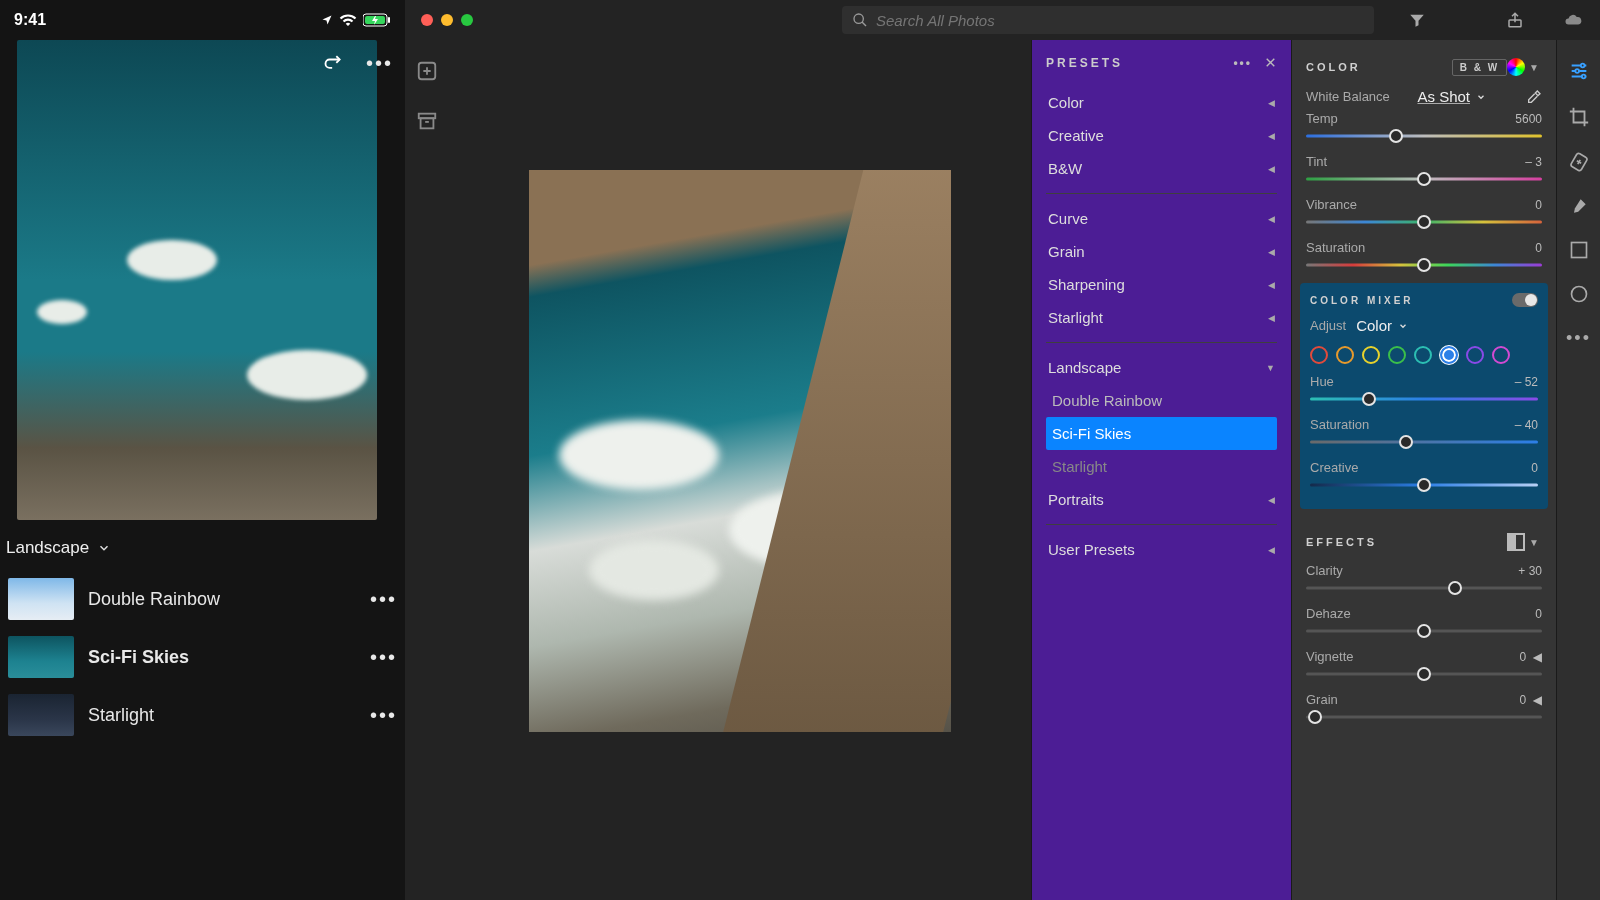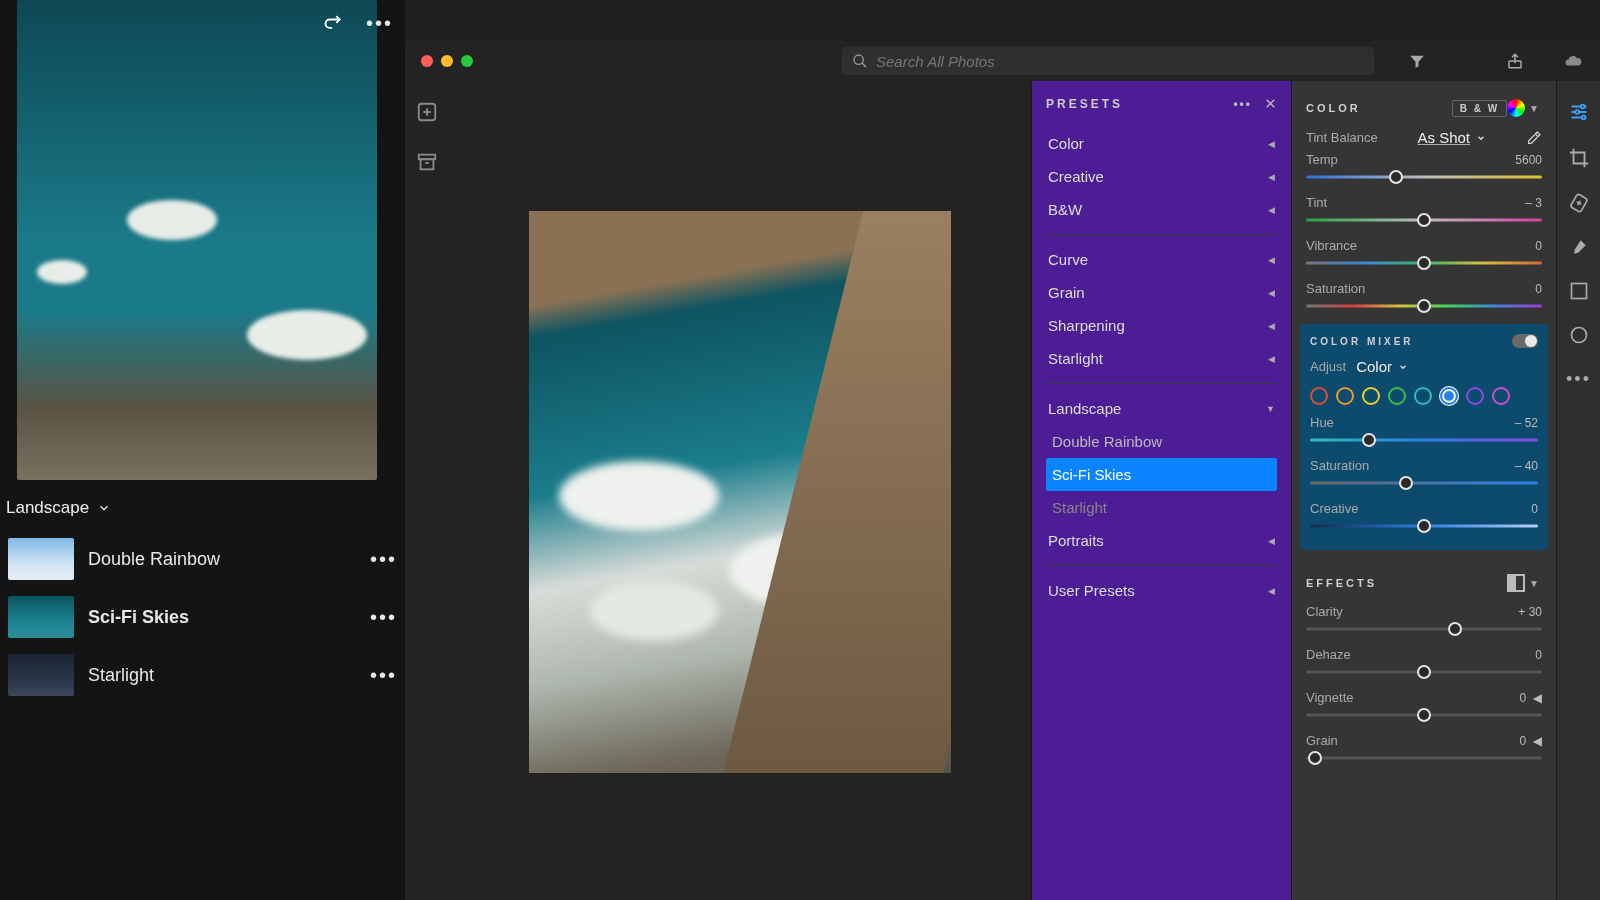--- a/index.html
+++ b/index.html
@@ -16,21 +16,21 @@
 .m-ic { cursor:pointer; }
 .m-presets { padding:12px 4px; }
 .m-group-hdr { display:flex; align-items:center; gap:8px; font-size:17px; color:#eee; padding:6px 2px 12px; }
 .m-row { display:flex; align-items:center; gap:14px; padding:8px 4px; }
 .m-thumb { width:66px; height:42px; border-radius:2px; }
 .m-row .lab { flex:1; font-size:18px; color:#e8e8e8; }
 .m-row.sel .lab { font-weight:600; }
 .m-dots { color:#e8e8e8; font-size:20px; letter-spacing:2px; cursor:pointer; }
 
 
-.desk { flex:1; display:flex; flex-direction:column; background:#232323;margin-top:41px; }
+.desk { flex:1; display:flex; flex-direction:column; background:#232323; }
 .titlebar { height:40px; background:#232323; display:flex; align-items:center; padding:0 16px; gap:20px; }
 .tl-dots { display:flex; gap:8px; }
 .tl-dot { width:12px; height:12px; border-radius:50%; }
 .search { flex:0 0 532px; margin-left:auto; height:28px; background:#2f2f2f; border-radius:4px; display:flex; align-items:center; padding:0 10px; gap:8px; color:#9a9a9a; }
 .search input { flex:1; background:none; border:none; outline:none; color:#ddd; font-style:italic; font-size:15px; }
 .tb-ic { color:#aaa; cursor:pointer; display:flex; align-items:center; }
 .desk-body { flex:1; display:flex; }
 
 
 .lstrip { width:44px; background:#232323; padding-top:20px; display:flex; flex-direction:column; align-items:center; gap:28px; }
@@ -78,20 +78,43 @@
 
 .rstrip { width:44px; background:#2f2f2f; padding-top:20px; display:flex; flex-direction:column; align-items:center; gap:24px; border-left:1px solid #1a1a1a;}
 .rstrip .ic { color:#aaa; cursor:pointer;}
 .rstrip .ic.active { color:#38a0ff;}
 svg{display:block;}
 </style>
 </head>
 <body>
 
 <div class="mobile">
+  <div class="m-status">
+    <span>9:41</span>
+    <span class="right">
+      <span>
+        <svg width="12" height="12" viewBox="0 0 24 24" fill="#fff">
+            <path d="M3 11l18-8-8 18-2-8-8-2z"></path>
+          </svg>
+      </span>
+      <span>
+        <svg width="18" height="14" viewBox="0 0 24 18" fill="#fff">
+            <path d="M12 17l3-3a4 4 0 00-6 0l3 3zM5 10a10 10 0 0114 0l-2 2a7 7 0 00-10 0l-2-2zM1 6a16 16 0 0122 0l-2 2a13 13 0 00-18 0L1 6z"></path>
+          </svg>
+      </span>
+      <span>
+        <svg width="28" height="14" viewBox="0 0 28 14">
+            <rect x="0" y="1" width="24" height="12" rx="3" fill="none" stroke="#fff" stroke-width="1"></rect>
+            <rect x="2" y="3" width="20" height="8" rx="2" fill="#35d65c"></rect>
+            <rect x="25" y="4" width="2" height="6" rx="1" fill="#fff"></rect>
+            <path d="M12 3l-3 5h3l-1 4 4-6h-3l1-3z" fill="#fff"></path>
+          </svg>
+      </span>
+    </span>
+  </div>
   <div class="m-photo-wrap">
     <div class="m-photo">
       <div class="m-cloud" style="left:110px;top:200px;width:90px;height:40px;"></div>
       <div class="m-cloud" style="left:20px;top:260px;width:50px;height:24px;"></div>
       <div class="m-cloud" style="left:230px;top:310px;width:120px;height:50px;"></div>
     </div>
     <div class="m-overlay">
       <span class="m-ic">
         <svg width="26" height="20" viewBox="0 0 24 24" fill="none" stroke="#fff" stroke-width="2.2">
             <path d="M20 9H8a5 5 0 000 10h3"></path>
@@ -261,21 +284,21 @@
 
       <div class="sec-hdr">
         <span>COLOR</span>
         <span class="tools">
           <span class="bw-btn">B &amp; W</span>
           <span class="colorwheel"></span>
           <span class="chev">▼</span>
         </span>
       </div>
       <div class="row">
-        <span>Tint Balance</span>
+        <span>White Balance</span>
         <span style="display:flex;align-items:center;gap:40px;text-decoration:underline;">
           <span class="dd">
               <span>As Shot</span>
               <svg width="10" height="10" viewBox="0 0 24 24" fill="none" stroke="#ddd" stroke-width="3">
                 <path d="M6 9l6 6 6-6"></path>
               </svg>
             </span>
           <span class="eyedrop">
               <svg width="16" height="16" viewBox="0 0 24 24" fill="none" stroke="#ccc" stroke-width="2">
                 <path d="M17 3l4 4-3 3-4-4 3-3zM13 7L4 16v4h4l9-9"></path>

